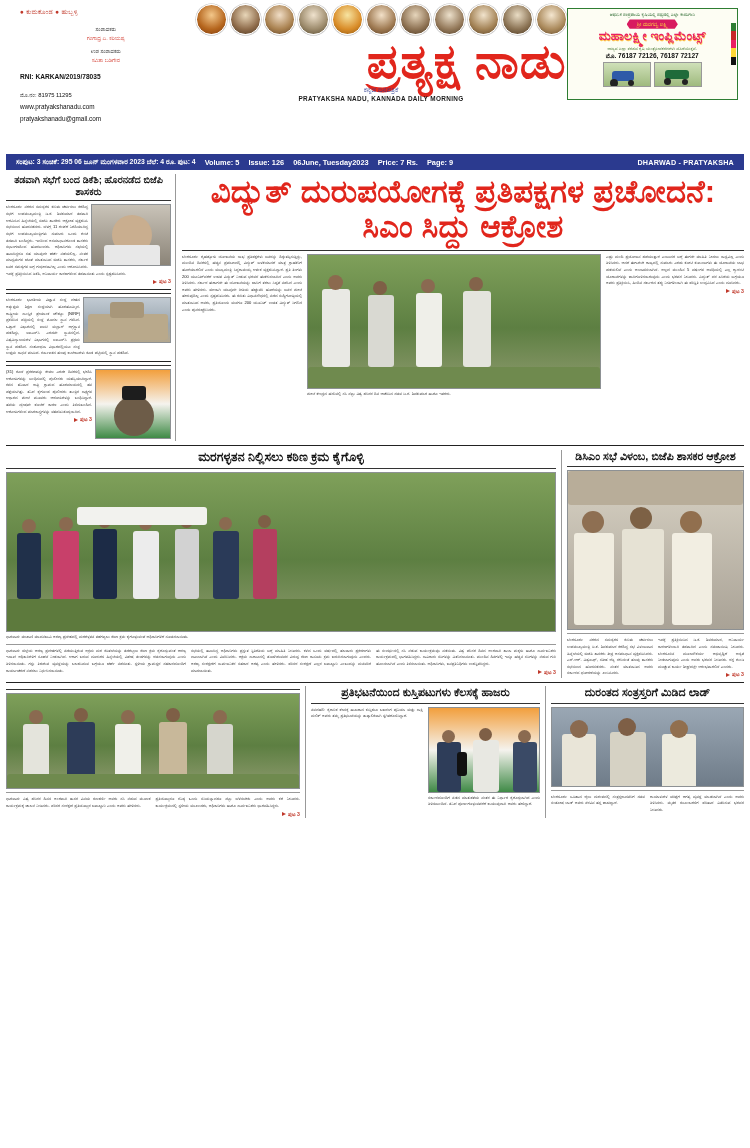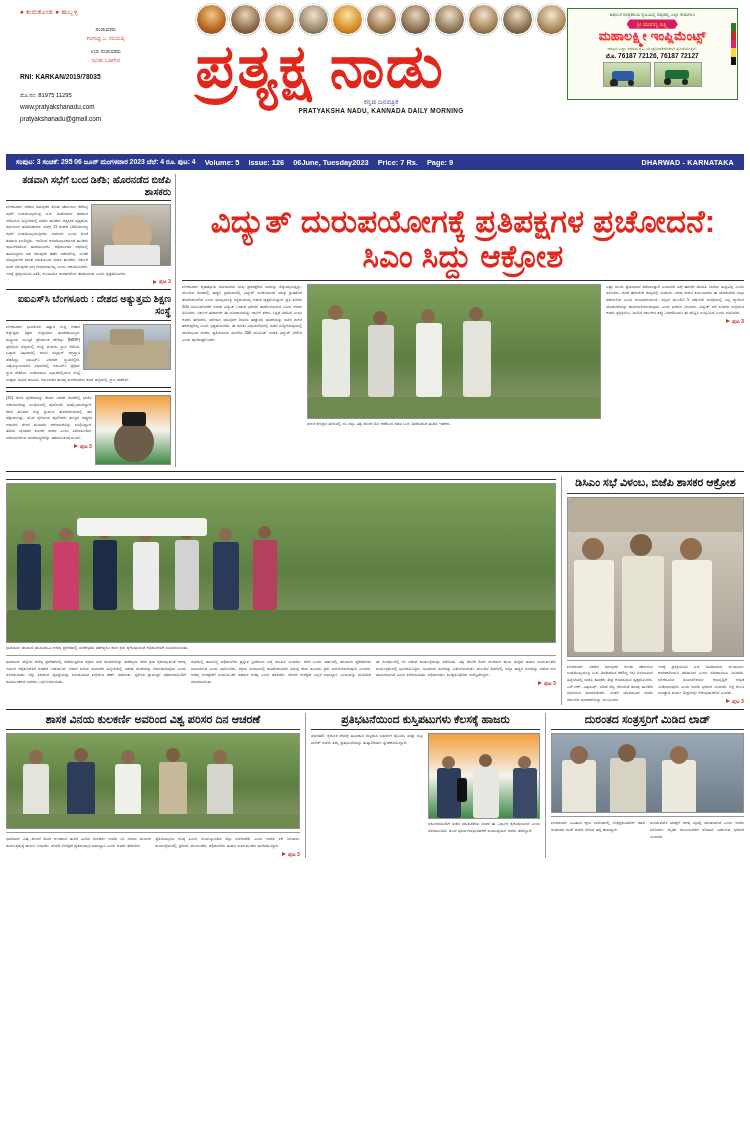--- a/index.html
+++ b/index.html
@@ -18,21 +18,21 @@
   .mh-role { font-size: 5.2px; color: #222; text-align: center; line-height: 1.5; }
   .mh-name { font-size: 5.6px; color: #d23a2e; text-align: center; line-height: 1.5; margin-bottom: 6px; }
   .mh-rni { font-size: 6.6px; font-weight: bold; color: #111; margin: 9px 0 10px 0; }
   .mh-contact { font-size: 6.4px; color: #111; line-height: 1.85; }
   .mh-contact .mob { font-size: 5.8px; }
 
   .mh-center { flex: 1; position: relative; padding-top: 4px; }
   .faces { display: flex; justify-content: center; gap: 3px; height: 34px; margin-bottom: 2px; }
   .face { width: 31px; height: 31px; border-radius: 50%; border: 1.2px solid #fff;
           box-shadow: 0 0 0 .6px #bbb; overflow: hidden; position: relative; }
-  .logo-title { text-align: left; font-size: 60px; font-weight: bold; color: #e1261c;
+  .logo-title { text-align: right; font-size: 48px; font-weight: bold; color: #e1261c;
                 letter-spacing: 1px; line-height: .98; margin-top: -2px;
                 font-family: "Liberation Sans", sans-serif; }
   .logo-sub-kn { text-align: center; font-size: 7px; color: #2b3a8f; margin-top: 1px; }
   .logo-sub-en { text-align: center; font-size: 6.4px; font-weight: bold; color: #1a1a1a;
                  letter-spacing: .35px; margin-top: 1px; }
 
   .mh-right { width: 178px; padding: 8px 6px 0 0; }
   .ad-box { border: 1.6px solid #2e7d32; background: #fdfdf3; height: 92px; padding: 3px 4px;
             position: relative; display: flex; flex-direction: column; align-items: center; }
   .ad-t1 { font-size: 4.6px; color: #1b5e20; text-align: center; line-height: 1.3; }
@@ -51,24 +51,24 @@
   
   .datebar { height: 16px; background: #2b3a8f; color: #fff; display: flex; align-items: center;
              padding: 0 10px; font-size: 7.4px; font-weight: bold; margin-top: 2px; }
   .datebar .kn { font-size: 6.8px; font-weight: bold; }
   .datebar .sep { width: 9px; }
   .datebar .right { margin-left: auto; font-size: 7.2px; letter-spacing: .2px; }
 
   
   .top-grid { display: flex; margin-top: 4px; }
   .col-left { width: 170px; padding-right: 4px; border-right: 1px solid #999; }
-  .col-main { flex: 1; padding-left: 6px; margin-top: 30px; }
+  .col-main { flex: 1; padding-left: 6px; }
 
   .kn-head { font-weight: bold; color: #111; line-height: 1.22; text-align: center; }
-  .kn-head.sz1 { font-size: 9.6px; text-align: right; }
+  .kn-head.sz1 { font-size: 9.6px; }
   .kn-head.sz2 { font-size: 11px; }
   .kn-head.sz3 { font-size: 12.5px; }
 
   .rule { border-top: 1.3px solid #333; margin: 3px 0; }
   .rule-thin { border-top: .7px solid #999; margin: 3px 0; }
 
   .body-txt { font-size: 4.1px; color: #1a1a1a; line-height: 1.62; text-align: justify;
               word-spacing: .3px; }
 
   .photo { background: #cfd3d6; border: .5px solid #8d9194; position: relative; overflow: hidden; }
@@ -183,21 +183,21 @@
     <span class="sep"></span>
     <span>Volume: 5</span>
     <span class="sep"></span>
     <span>Issue: 126</span>
     <span class="sep"></span>
     <span>06June, Tuesday2023</span>
     <span class="sep"></span>
     <span>Price: 7 Rs.</span>
     <span class="sep"></span>
     <span>Page: 9</span>
-    <span class="right">DHARWAD - KARNATAKA</span>
+    <span class="right">DHARWAD - PRATYAKSHA</span>
   </div>
 
   <div class="top-grid">
 
     <div class="col-left">
 
       <div>
         <div class="kn-head sz1">ತಡವಾಗಿ ಸಭೆಗೆ ಬಂದ ಡಿಕೆಶಿ; ಹೊರನಡೆದ ಬಿಜೆಪಿ ಶಾಸಕರು</div>
         <div class="rule"></div>
         <div class="photo ph-port" style="width:80px;height:62px;float:right;margin:0 0 2px 3px;">
@@ -210,21 +210,20 @@
         <div class="jump">
           <span class="tri"></span>
           <span>ಪುಟ 3</span>
         </div>
       </div>
 
       <div style="clear:both"></div>
       <div class="section-rule"></div>
 
       <div>
-        <div class="kn-head sz1">ಐಐಎಸ್‌ಸಿ ಬೆಂಗಳೂರು : ದೇಶದ ಅತ್ಯುತ್ತಮ ಶಿಕ್ಷಣ ಸಂಸ್ಥೆ</div>
         <div class="rule"></div>
         <div class="photo ph-bld" style="width:88px;height:46px;float:right;margin:0 0 2px 3px;">
           <span class="ph-figs">
               <i style="left:4px;top:16px;width:80px;height:26px;background:#b9a98b"></i>
               <i style="left:26px;top:4px;width:34px;height:16px;background:#a8977a"></i>
             </span>
         </div>
         <div class="body-txt">ಬೆಂಗಳೂರು: ಭಾರತೀಯ ವಿಜ್ಞಾನ ಸಂಸ್ಥೆ ದೇಶದ ಅತ್ಯುತ್ತಮ ಶಿಕ್ಷಣ ಸಂಸ್ಥೆಯಾಗಿ ಹೊರಹೊಮ್ಮಿದೆ. ರಾಷ್ಟ್ರೀಯ ಸಾಂಸ್ಥಿಕ ಶ್ರೇಯಾಂಕ ಚೌಕಟ್ಟು (NIRF) ಪ್ರಕಟಿಸಿದ ಪಟ್ಟಿಯಲ್ಲಿ ಸಂಸ್ಥೆ ಮೊದಲ ಸ್ಥಾನ ಗಳಿಸಿದೆ. ಒಟ್ಟಾರೆ ವಿಭಾಗದಲ್ಲಿ ಐಐಟಿ ಮದ್ರಾಸ್ ಅಗ್ರಸ್ಥಾನ ಪಡೆದಿದ್ದು, ಐಐಎಸ್‌ಸಿ ಎರಡನೇ ಸ್ಥಾನದಲ್ಲಿದೆ. ವಿಶ್ವವಿದ್ಯಾಲಯಗಳ ವಿಭಾಗದಲ್ಲಿ ಐಐಎಸ್‌ಸಿ ಪ್ರಥಮ ಸ್ಥಾನ ಪಡೆದಿದೆ. ಸಂಶೋಧನಾ ವಿಭಾಗದಲ್ಲಿಯೂ ಸಂಸ್ಥೆ ಉತ್ತಮ ಸಾಧನೆ ಮಾಡಿದೆ. ಕರ್ನಾಟಕದ ಹಲವು ಕಾಲೇಜುಗಳು ಕೂಡ ಪಟ್ಟಿಯಲ್ಲಿ ಸ್ಥಾನ ಪಡೆದಿವೆ.</div>
       </div>
 
@@ -283,20 +282,21 @@
         </div>
       </div>
     </div>
   </div>
 
   <div class="section-rule" style="margin-top:4px"></div>
 
   <div class="mid-grid">
 
     <div class="mid-left">
+      <div class="kn-head sz3">ಮರಗಳ್ಳತನ ನಿಲ್ಲಿಸಲು ಕಠಿಣ ಕ್ರಮ ಕೈಗೊಳ್ಳಿ</div>
       <div class="rule"></div>
 
       <div class="photo ph-green" style="width:100%;height:160px">
         <span class="ph-figs">
           <i style="left:10px;top:60px;width:24px;height:66px;background:#20304a"></i>
           <i style="left:15px;top:46px;width:14px;height:14px;border-radius:50%;background:#8a6a50"></i>
           <i style="left:46px;top:58px;width:26px;height:70px;background:#c8406a"></i>
           <i style="left:52px;top:44px;width:14px;height:14px;border-radius:50%;background:#8a6a50"></i>
           <i style="left:86px;top:56px;width:24px;height:70px;background:#1c2b46"></i>
           <i style="left:91px;top:42px;width:13px;height:13px;border-radius:50%;background:#7e5f46"></i>
@@ -360,21 +360,20 @@
         </div>
       </div>
     </div>
   </div>
 
   <div class="section-rule" style="margin-top:4px"></div>
 
   <div class="bot-grid">
 
     <div class="bot-a">
-      <div class="kn-head sz2">ಶಾಸಕ ವಿನಯ ಕುಲಕರ್ಣಿ ಅವರಿಂದ ವಿಶ್ವ ಪರಿಸರ ದಿನ ಆಚರಣೆ</div>
       <div class="rule"></div>
       <div class="photo ph-green" style="width:100%;height:96px">
         <span class="ph-figs">
           <i style="left:16px;top:30px;width:26px;height:58px;background:#e4e4dc"></i>
           <i style="left:22px;top:16px;width:14px;height:14px;border-radius:50%;background:#8a6a50"></i>
           <i style="left:60px;top:28px;width:28px;height:60px;background:#2d3c58"></i>
           <i style="left:67px;top:14px;width:14px;height:14px;border-radius:50%;background:#7e5f46"></i>
           <i style="left:108px;top:30px;width:26px;height:58px;background:#f0f0ea"></i>
           <i style="left:114px;top:16px;width:14px;height:14px;border-radius:50%;background:#8a6a50"></i>
           <i style="left:152px;top:28px;width:28px;height:60px;background:#c8b89a"></i>

